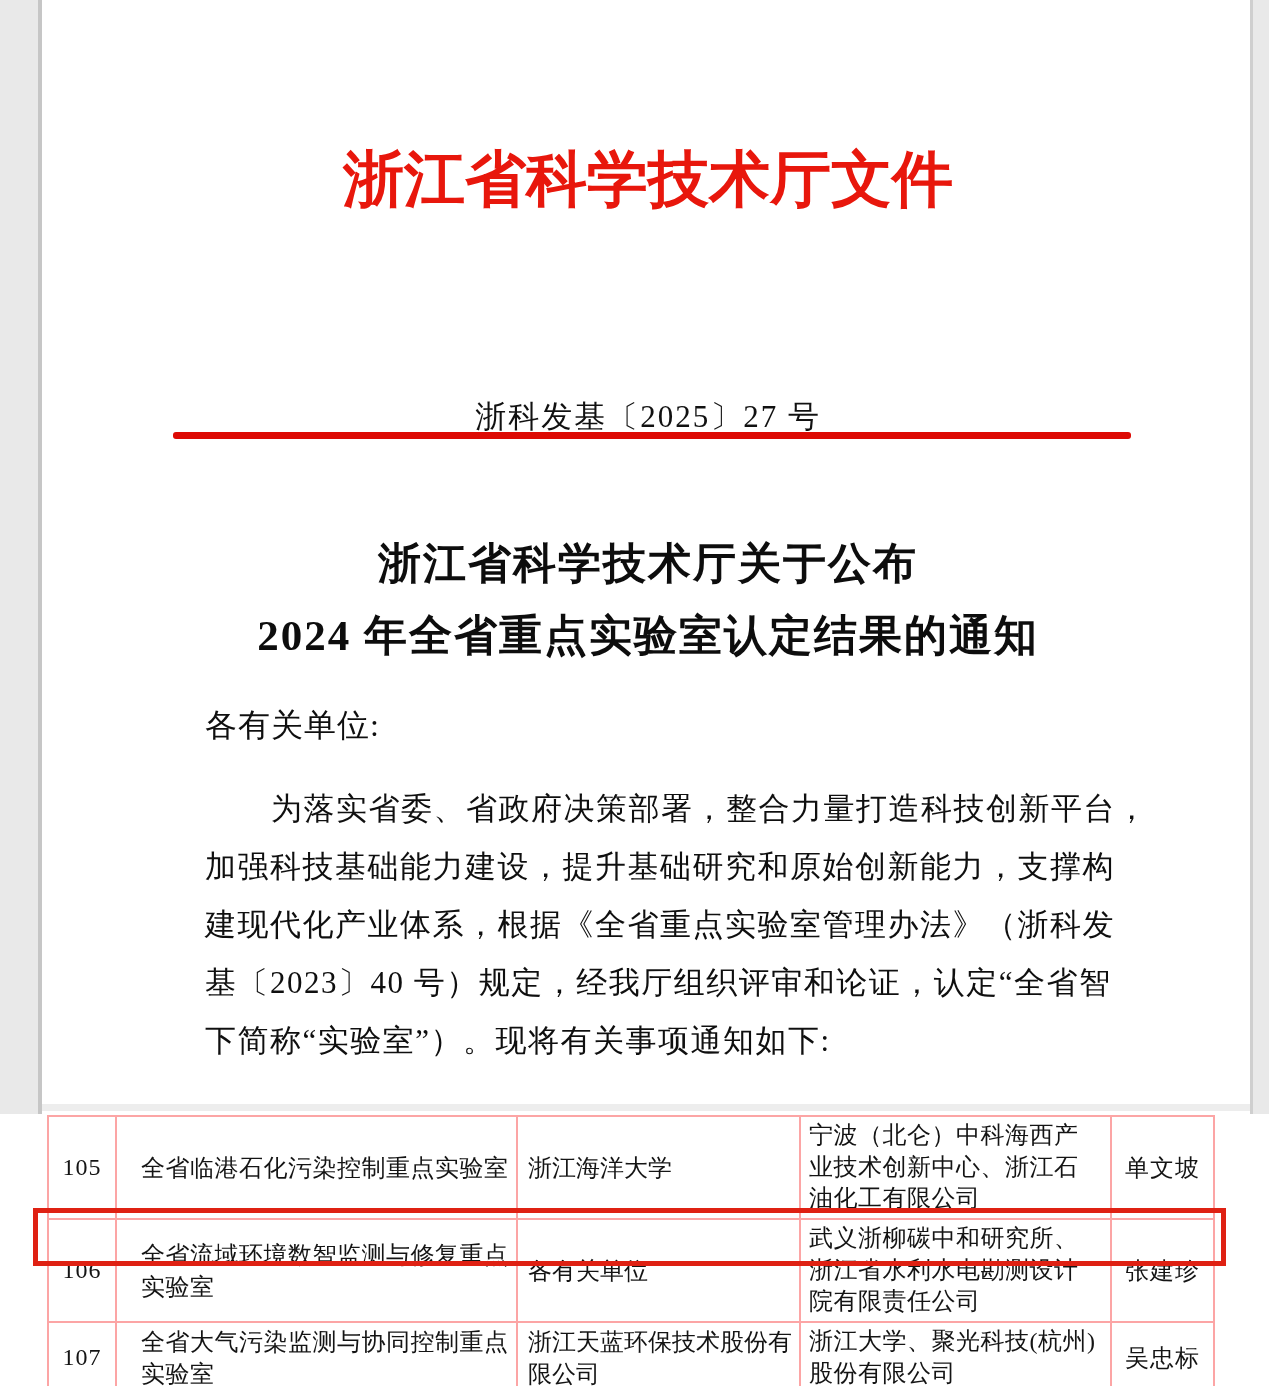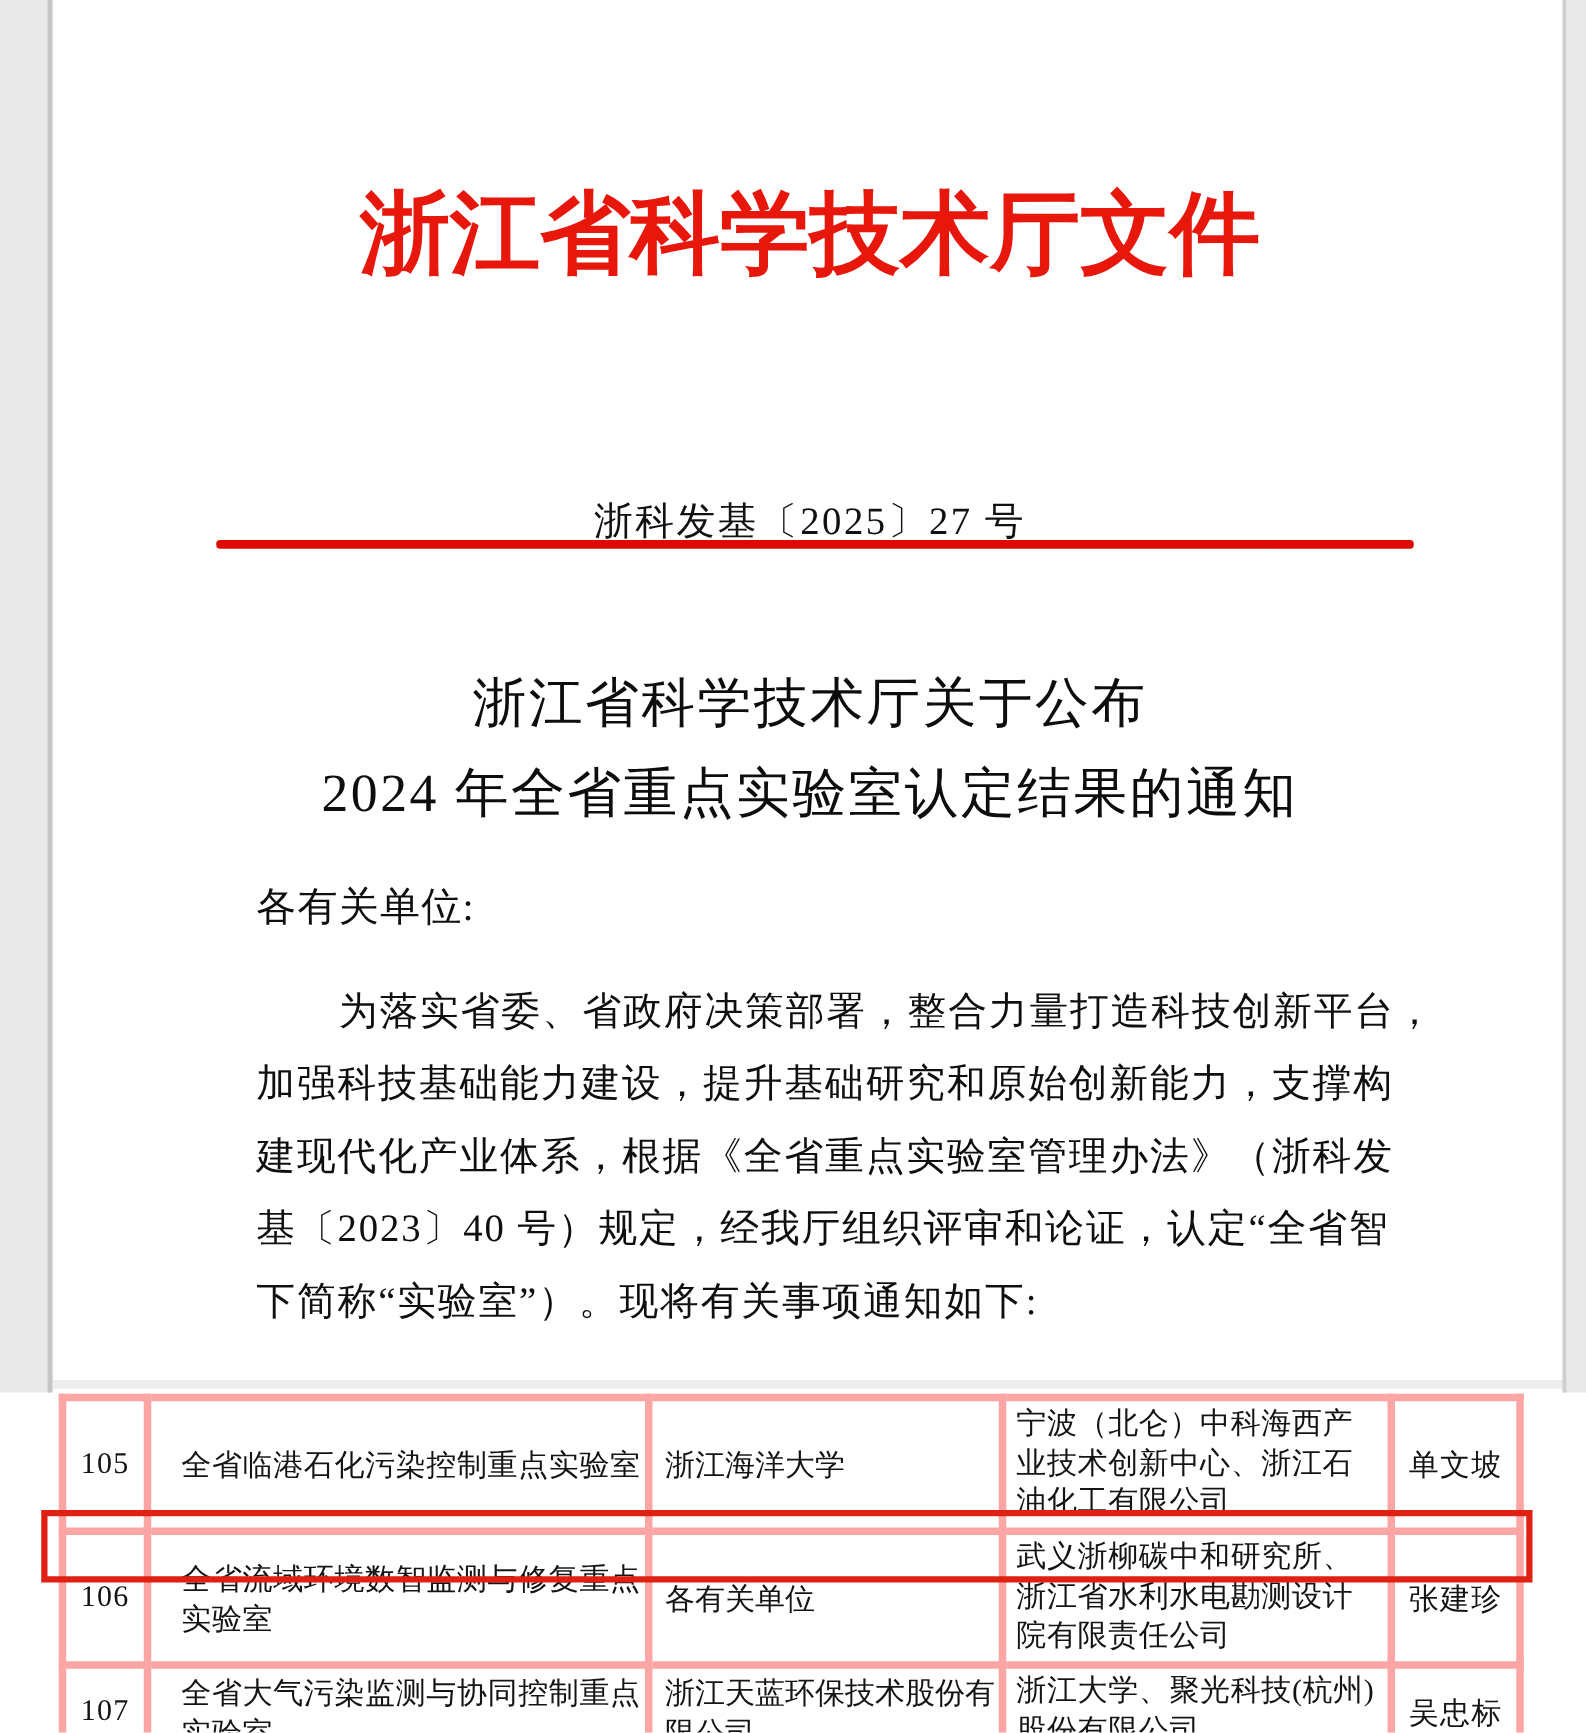--- a/index.html
+++ b/index.html
@@ -15,41 +15,41 @@
 
   
   .margin-band { position: absolute; top: 0; height: 1114px; background: #e9e9e9; z-index: 1; }
   .margin-left  { left: 0; width: 42px; border-right: 4px solid #c6c6c6; }
   .margin-right { right: 0; width: 19px; border-left: 3px solid #cfcfcf; }
   .seam { position: absolute; left: 0; top: 1104px; width: 1269px; height: 7px; background: #ededed; z-index: 0; }
 
   .doc-header-title {
     position: absolute; left: 46px; top: 142px; width: 1204px;
     text-align: center;
-    font-size: 72px; font-weight: 900; line-height: 1.25;
+    font-size: 61px; font-weight: 900; line-height: 1.25;
     color: #e8170c;
     letter-spacing: 0px;
     z-index: 2;
     white-space: nowrap;
   }
   .doc-number {
     position: absolute; left: 46px; top: 356px; width: 1204px;
     text-align: center;
     font-size: 31px; color: #111;
     letter-spacing: 2px;
     z-index: 2;
     margin-top: 40px;
   }
   .red-rule {
     position: absolute; left: 173px; top: 432px; width: 958px; height: 7px;
     background: #dd0a04; border-radius: 3px; z-index: 2;
   }
   .doc-heading {
     position: absolute; left: 46px; top: 528px; width: 1204px;
-    text-align: center; font-weight: 400; color: #0d0d0d;
+    text-align: center; font-weight: 700; color: #0d0d0d;
     font-size: 43px; line-height: 72px; letter-spacing: 2px;
     z-index: 2;
   }
   .salutation {
     position: absolute; left: 205px; top: 704px;
     font-size: 32px; letter-spacing: 1px; color: #0f0f0f; z-index: 2;
     white-space: nowrap;
   }
   .body-lines {
     position: absolute; left: 205px; top: 780px; width: 930px; z-index: 2;
@@ -61,21 +61,21 @@
   .body-line.indent { padding-left: 66px; }
 
   
   .result-table {
     position: absolute; left: 47px; top: 1115px; width: 1166px;
     border-collapse: collapse; table-layout: fixed;
     font-family: "Liberation Serif", "DejaVu Serif", serif;
     z-index: 3; background: #ffffff;
   }
   .result-table td {
-    border: 6px solid #fca5a5;
+    border: 2px solid #fca5a5;
     font-size: 24px; color: #141414;
     vertical-align: middle;
     overflow: hidden;
   }
   .col-num   { width: 68px; }
   .col-lab   { width: 401px; }
   .col-org   { width: 283px; }
   .col-part  { width: 311px; }
   .col-name  { width: 103px; }
   td.cell-num  { text-align: center; letter-spacing: 1px; margin-top: 40px; }

